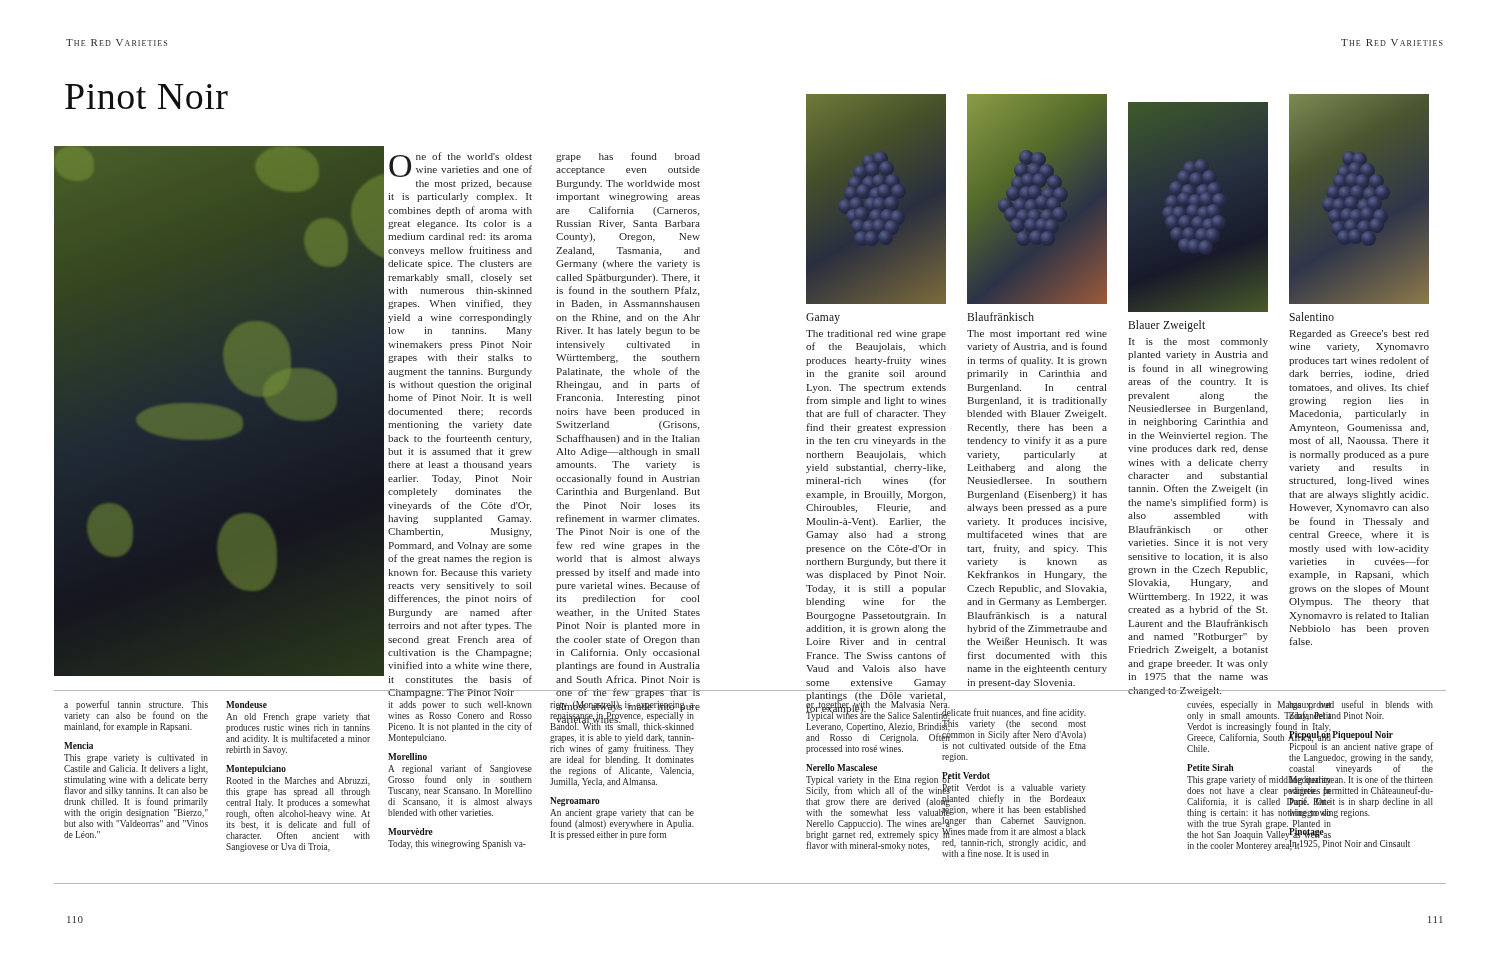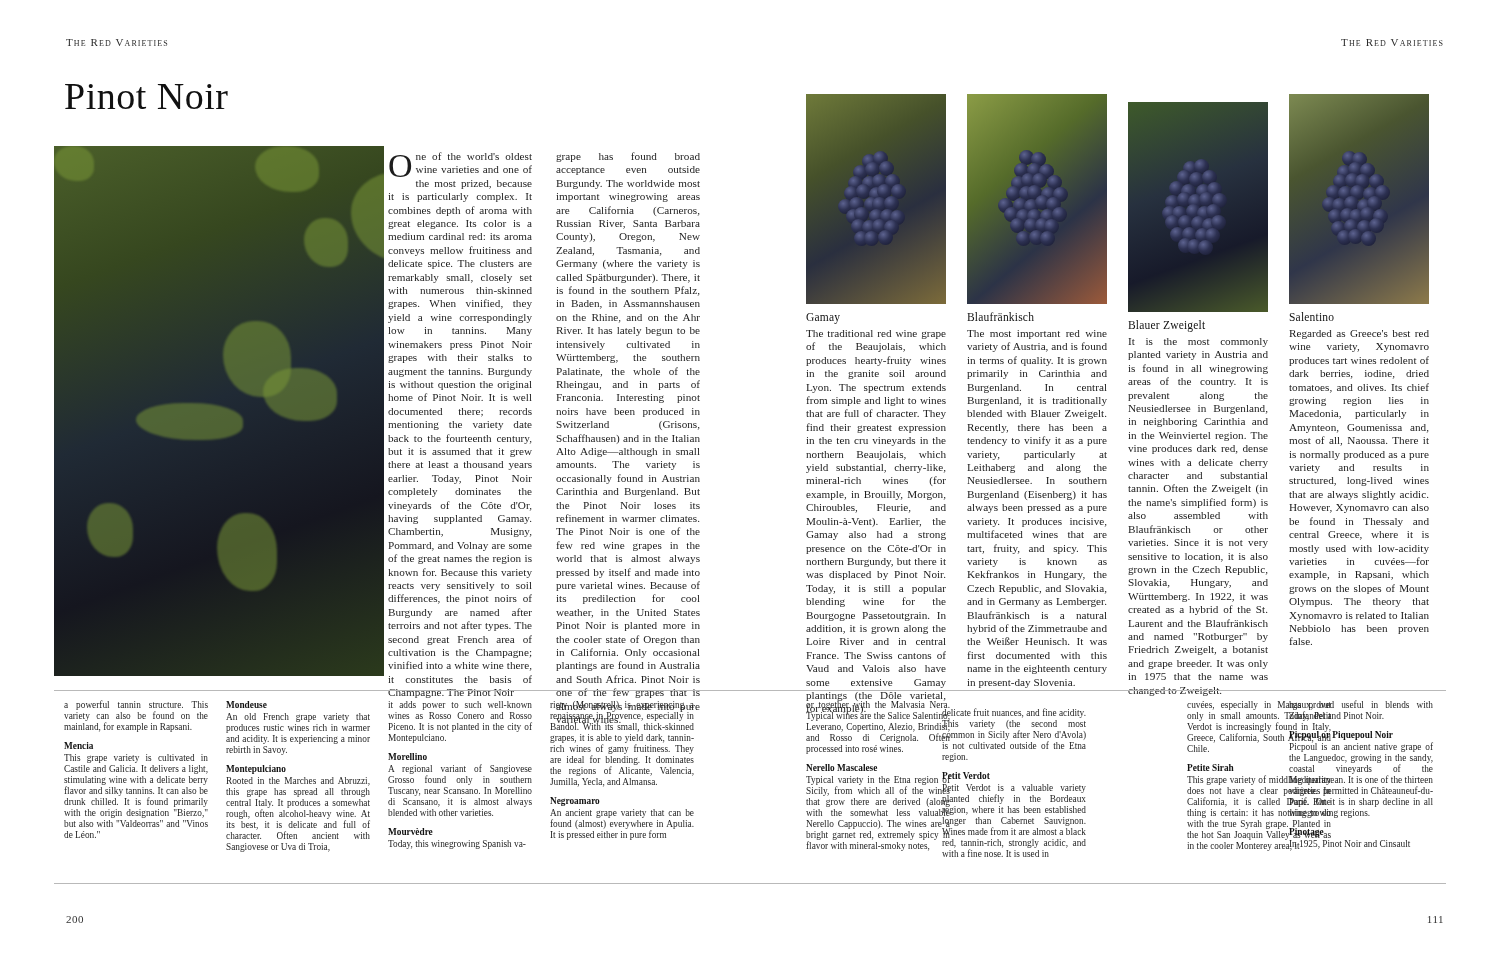--- a/index.html
+++ b/index.html
@@ -330,21 +330,21 @@
     </div>
     <div class="blk">
       <h4>Mencia</h4>
       <p>This grape variety is cultivated in Castile and Galicia. It delivers a light, stimulating wine with a delicate berry flavor and silky tannins. It can also be drunk chilled. It is found primarily with the origin designation "Bierzo," but also with "Valdeorras" and "Vinos de Léon."</p>
     </div>
   </div>
 
   <div class="gloss g1">
     <div class="blk">
       <h4>Mondeuse</h4>
-      <p>An old French grape variety that produces rustic wines rich in warmer and acidity. It is experiencing a minor rebirth in Savoy.</p>
+      <p>An old French grape variety that produces rustic wines rich in tannins and acidity. It is multifaceted a minor rebirth in Savoy.</p>
     </div>
     <div class="blk">
       <h4>Montepulciano</h4>
       <p>Rooted in the Marches and Abruzzi, this grape has spread all through central Italy. It produces a somewhat rough, often alcohol-heavy wine. At its best, it is delicate and full of character. Often ancient with Sangiovese or Uva di Troia,</p>
     </div>
   </div>
 
   <div class="gloss g2">
     <div class="blk">
       <p>it adds power to such well-known wines as Rosso Conero and Rosso Piceno. It is not planted in the city of Montepulciano.</p>
@@ -406,16 +406,16 @@
     <div class="blk">
       <h4>Picpoul or Piquepoul Noir</h4>
       <p>Picpoul is an ancient native grape of the Languedoc, growing in the sandy, coastal vineyards of the Mediterranean. It is one of the thirteen varieties permitted in Châteauneuf-du-Pape. But it is in sharp decline in all winegrowing regions.</p>
     </div>
     <div class="blk">
       <h4>Pinotage</h4>
       <p>In 1925, Pinot Noir and Cinsault</p>
     </div>
   </div>
 
-  <div class="folio left">200</div>
+  <div class="folio left">110</div>
   <div class="folio right">111</div>
 
 </div>
 
 </body></html>

